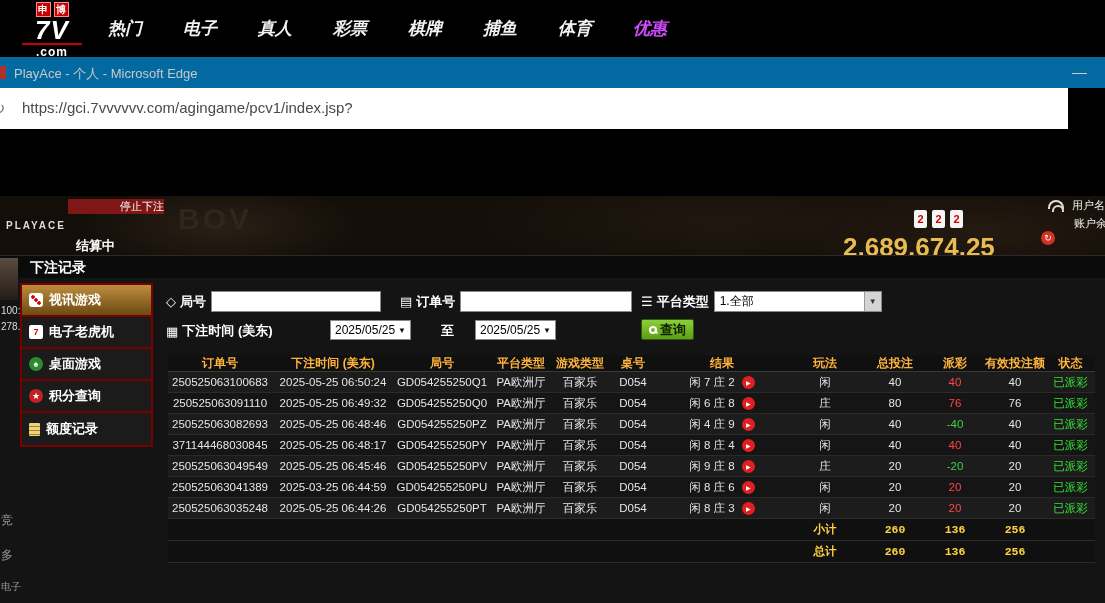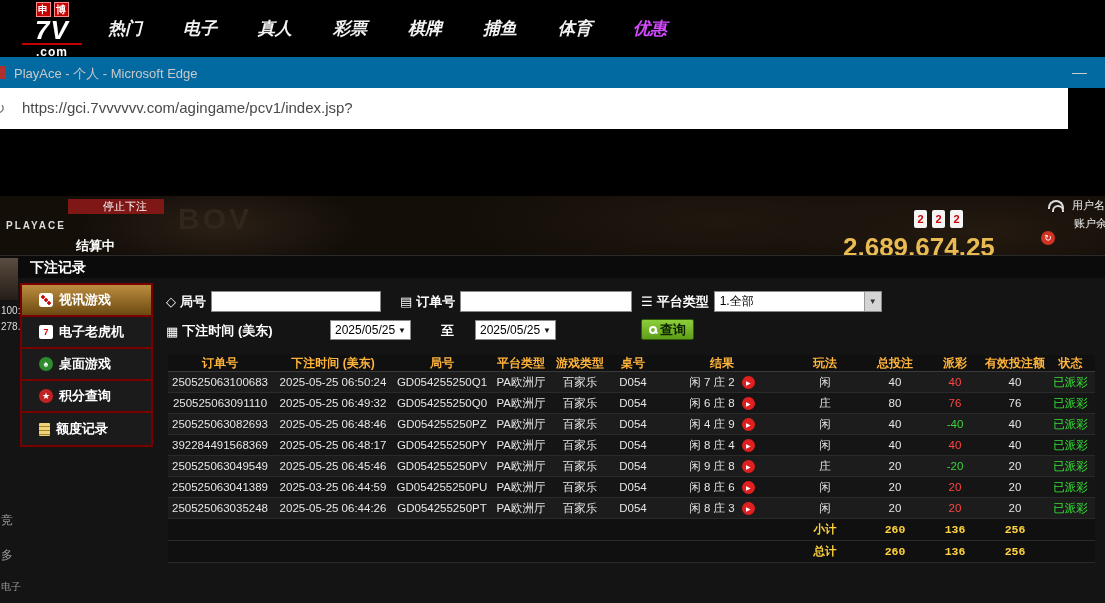--- a/index.html
+++ b/index.html
@@ -32,21 +32,21 @@
   #gap { position:absolute; left:0; top:129px; width:1105px; height:67px; background:#000; }
 
   
   #gamearea { position:absolute; left:0; top:196px; width:1105px; height:59px; overflow:hidden;
               background:#140e09;
               background-image:radial-gradient(140px 45px at 220px 30px, #2a2016, transparent),
                                radial-gradient(260px 55px at 720px 25px, #20180f, transparent),
                                radial-gradient(200px 50px at 980px 35px, #241a10, transparent); }
   #gamearea .playace { position:absolute; left:6px; top:24px; color:#ddd; font-size:10px; font-weight:bold; letter-spacing:2px; }
   #gamearea .stopbar { position:absolute; left:68px; top:3px; width:96px; height:15px; background:#801717;
-                       color:#fff; font-size:11px; text-align:center; line-height:15px;padding-left:18px; }
+                       color:#fff; font-size:11px; text-align:right; line-height:15px;padding-left:18px; }
   #gamearea .settling { position:absolute; left:76px; top:21px; color:#fff; font-size:13px; font-weight:bold;margin-top:20px; }
   #gamearea .bov { position:absolute; left:178px; top:6px; color:#30261c; font-size:30px; font-weight:bold; letter-spacing:3px; }
   #gamearea .cards { position:absolute; left:914px; top:14px; display:flex; gap:5px; }
   #gamearea .card { width:13px; height:18px; background:#f5f5f5; border-radius:2px; color:#c00; font-size:11px;
                     font-weight:bold; display:flex; align-items:center; justify-content:center; }
   #gamearea .balance { position:absolute; left:843px; top:36px; color:var(--gold-balance,#e9bc52); font-size:26px; font-weight:bold; }
   #gamearea .wifi { position:absolute; left:1048px; top:4px; width:16px; height:9px; border:2px solid #ddd;
                     border-bottom:0; border-radius:10px 10px 0 0; }
   #gamearea .wifi::before { content:""; position:absolute; left:2px; top:3px; width:8px; height:5px;
                     border:2px solid #ddd; border-bottom:0; border-radius:6px 6px 0 0; }
@@ -58,21 +58,21 @@
   
   #panel-header { position:absolute; left:0; top:255px; width:1105px; height:23px; background:#0b0b0b; border-top:1px solid #2a2a2a; }
   #panel-header .ptitle { position:absolute; left:30px; top:3px; color:#fff; font-size:14px; font-weight:bold; }
   #panel-body { position:absolute; left:0; top:278px; width:1105px; height:325px; background:#141414; }
 
   #avatar { position:absolute; left:0; top:258px; width:18px; height:42px; background:linear-gradient(#5a4c40,#241d18); }
   .frag { position:absolute; left:1px; color:#9a9a9a; font-size:10px; }
 
   
   #sidebar { position:absolute; left:20px; top:283px; width:133px; border:2px solid var(--sidebar-border,#7a0000); background:#111; }
-  .side-item { height:32px; display:flex; align-items:center; gap:6px; padding-left:17px; background:#1b1b1b;
+  .side-item { height:32px; display:flex; align-items:center; gap:6px; padding-left:7px; background:#1b1b1b;
                border-bottom:2px solid var(--sidebar-border,#7a0000); cursor:pointer; }
   .side-item:last-child { border-bottom:none; }
   .side-item.active { background:linear-gradient(180deg, var(--sidebar-active-top,#bd8d3e), var(--sidebar-active-bottom,#6b4a12)); }
   .side-item .lbl { color:#fff; font-size:13px; font-weight:bold; white-space:nowrap; }
   .ic { width:14px; height:14px; flex:0 0 auto; display:flex; align-items:center; justify-content:center; font-size:9px; }
   .ic-dice { background:#fff; border-radius:3px;
              background-image:radial-gradient(circle at 4px 4px, #c00 1.5px, transparent 1.9px),
                               radial-gradient(circle at 10px 10px, #c00 1.5px, transparent 1.9px),
                               radial-gradient(circle at 7px 7px, #c00 1.5px, transparent 1.9px); }
   .ic-slot { background:#fff; border-radius:2px; color:#d00; font-weight:bold; }
@@ -304,21 +304,21 @@
         <div class="td">百家乐</div>
         <div class="td">D054</div>
         <div class="td">闲 4 庄 9<span class="play">▶</span></div>
         <div class="td">闲</div>
         <div class="td">40</div>
         <div class="td neg">-40</div>
         <div class="td">40</div>
         <div class="td status">已派彩</div>
       </div>
       <div class="trow even">
-        <div class="td">392284491568369</div>
+        <div class="td">371144468030845</div>
         <div class="td">2025-05-25 06:48:17</div>
         <div class="td">GD054255250PY</div>
         <div class="td">PA欧洲厅</div>
         <div class="td">百家乐</div>
         <div class="td">D054</div>
         <div class="td">闲 8 庄 4<span class="play">▶</span></div>
         <div class="td">闲</div>
         <div class="td">40</div>
         <div class="td pos">40</div>
         <div class="td">40</div>

